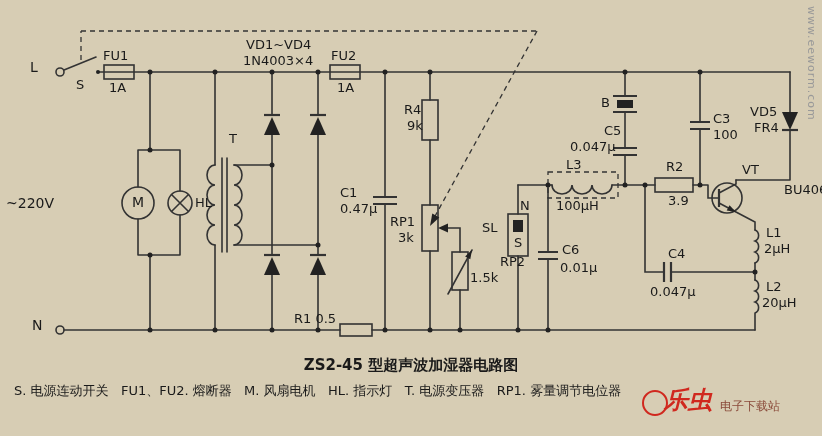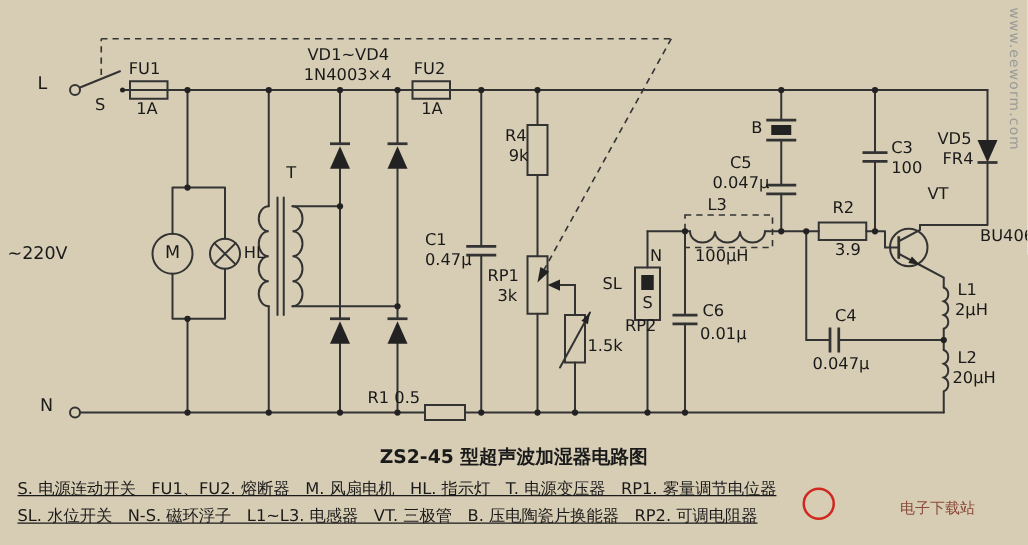--- a/index.html
+++ b/index.html
@@ -8,21 +8,21 @@
   svg{position:absolute;left:0;top:0;}
   .w{stroke:#333;stroke-width:1.6;fill:none;stroke-linecap:round;}
   .w2{stroke:#333;stroke-width:2.2;fill:none;}
   .dash{stroke:#333;stroke-width:1.3;fill:none;stroke-dasharray:5 4;}
   .fill{fill:#222;stroke:none;}
   .box{stroke:#333;stroke-width:1.6;fill:none;}
   .lbl{position:absolute;font-size:13px;line-height:1.1;white-space:nowrap;}
   .big{font-size:14px;}
   .caption{position:absolute;left:0;top:356px;width:822px;text-align:center;
            font-weight:bold;font-size:15px;}
-  .legend{position:absolute;left:14px;font-size:13px;white-space:pre;text-decoration:underline;}
+  .legend{position:absolute;left:14px;font-size:13px;white-space:pre;}
   .wm-url{position:absolute;right:4px;top:6px;writing-mode:vertical-rl;
           font-size:11px;color:#999;letter-spacing:1px;}
   .wm-logo{position:absolute;left:664px;top:384px;font-size:24px;font-weight:bold;
            font-style:italic;color:#d0281e;}
   .wm-site{position:absolute;left:720px;top:398px;font-size:12px;color:#8a4a3a;}
   .wm-seal{position:absolute;left:642px;top:390px;width:22px;height:22px;
            border:2px solid #d0281e;border-radius:50%;}
 </style>
 </head>
 <body>
@@ -172,38 +172,38 @@
   <span class="lbl" style="left:500px;top:255px">RP2</span>
   <span class="lbl" style="left:470px;top:271px">1.5k</span>
   <span class="lbl" style="left:482px;top:221px">SL</span>
   <span class="lbl" style="left:520px;top:199px">N</span>
   <span class="lbl" style="left:514px;top:236px">S</span>
   <span class="lbl" style="left:562px;top:243px">C6</span>
   <span class="lbl" style="left:560px;top:261px">0.01μ</span>
   <span class="lbl" style="left:566px;top:158px">L3</span>
   <span class="lbl" style="left:556px;top:199px">100μH</span>
   <span class="lbl" style="left:601px;top:96px">B</span>
-  <span class="lbl" style="left:584px;top:124px">C5</span>
+  <span class="lbl" style="left:604px;top:124px">C5</span>
   <span class="lbl" style="left:570px;top:140px">0.047μ</span>
   <span class="lbl" style="left:713px;top:112px">C3</span>
   <span class="lbl" style="left:713px;top:128px">100</span>
   <span class="lbl" style="left:750px;top:105px">VD5</span>
   <span class="lbl" style="left:754px;top:121px">FR4</span>
   <span class="lbl" style="left:666px;top:160px">R2</span>
   <span class="lbl" style="left:668px;top:194px">3.9</span>
-  <span class="lbl" style="left:742px;top:149px">VT</span>
+  <span class="lbl" style="left:742px;top:163px">VT</span>
   <span class="lbl" style="left:784px;top:183px">BU406</span>
   <span class="lbl" style="left:766px;top:226px">L1</span>
   <span class="lbl" style="left:764px;top:242px">2μH</span>
   <span class="lbl" style="left:668px;top:247px">C4</span>
   <span class="lbl" style="left:650px;top:285px">0.047μ</span>
   <span class="lbl" style="left:766px;top:280px">L2</span>
   <span class="lbl" style="left:762px;top:296px">20μH</span>
 
   <div class="caption">ZS2-45 型超声波加湿器电路图</div>
   <div class="legend" style="top:382px">S. 电源连动开关   FU1、FU2. 熔断器   M. 风扇电机   HL. 指示灯   T. 电源变压器   RP1. 雾量调节电位器</div>
-  <div class="legend" style="top:404px">SL. 水位开关   N-S. 磁环浮子   L1~L3. 电感器   VT. 三极管   B. 压电陶瓷片换能器   RP2. 可调电阻器</div>
 
   <span class="wm-url">www.eeworm.com</span>
   <div class="wm-seal"></div>
+  <span class="wm-logo">乐虫</span>
   <span class="wm-site">电子下载站</span>
 
 </div>
 
 </body></html>

